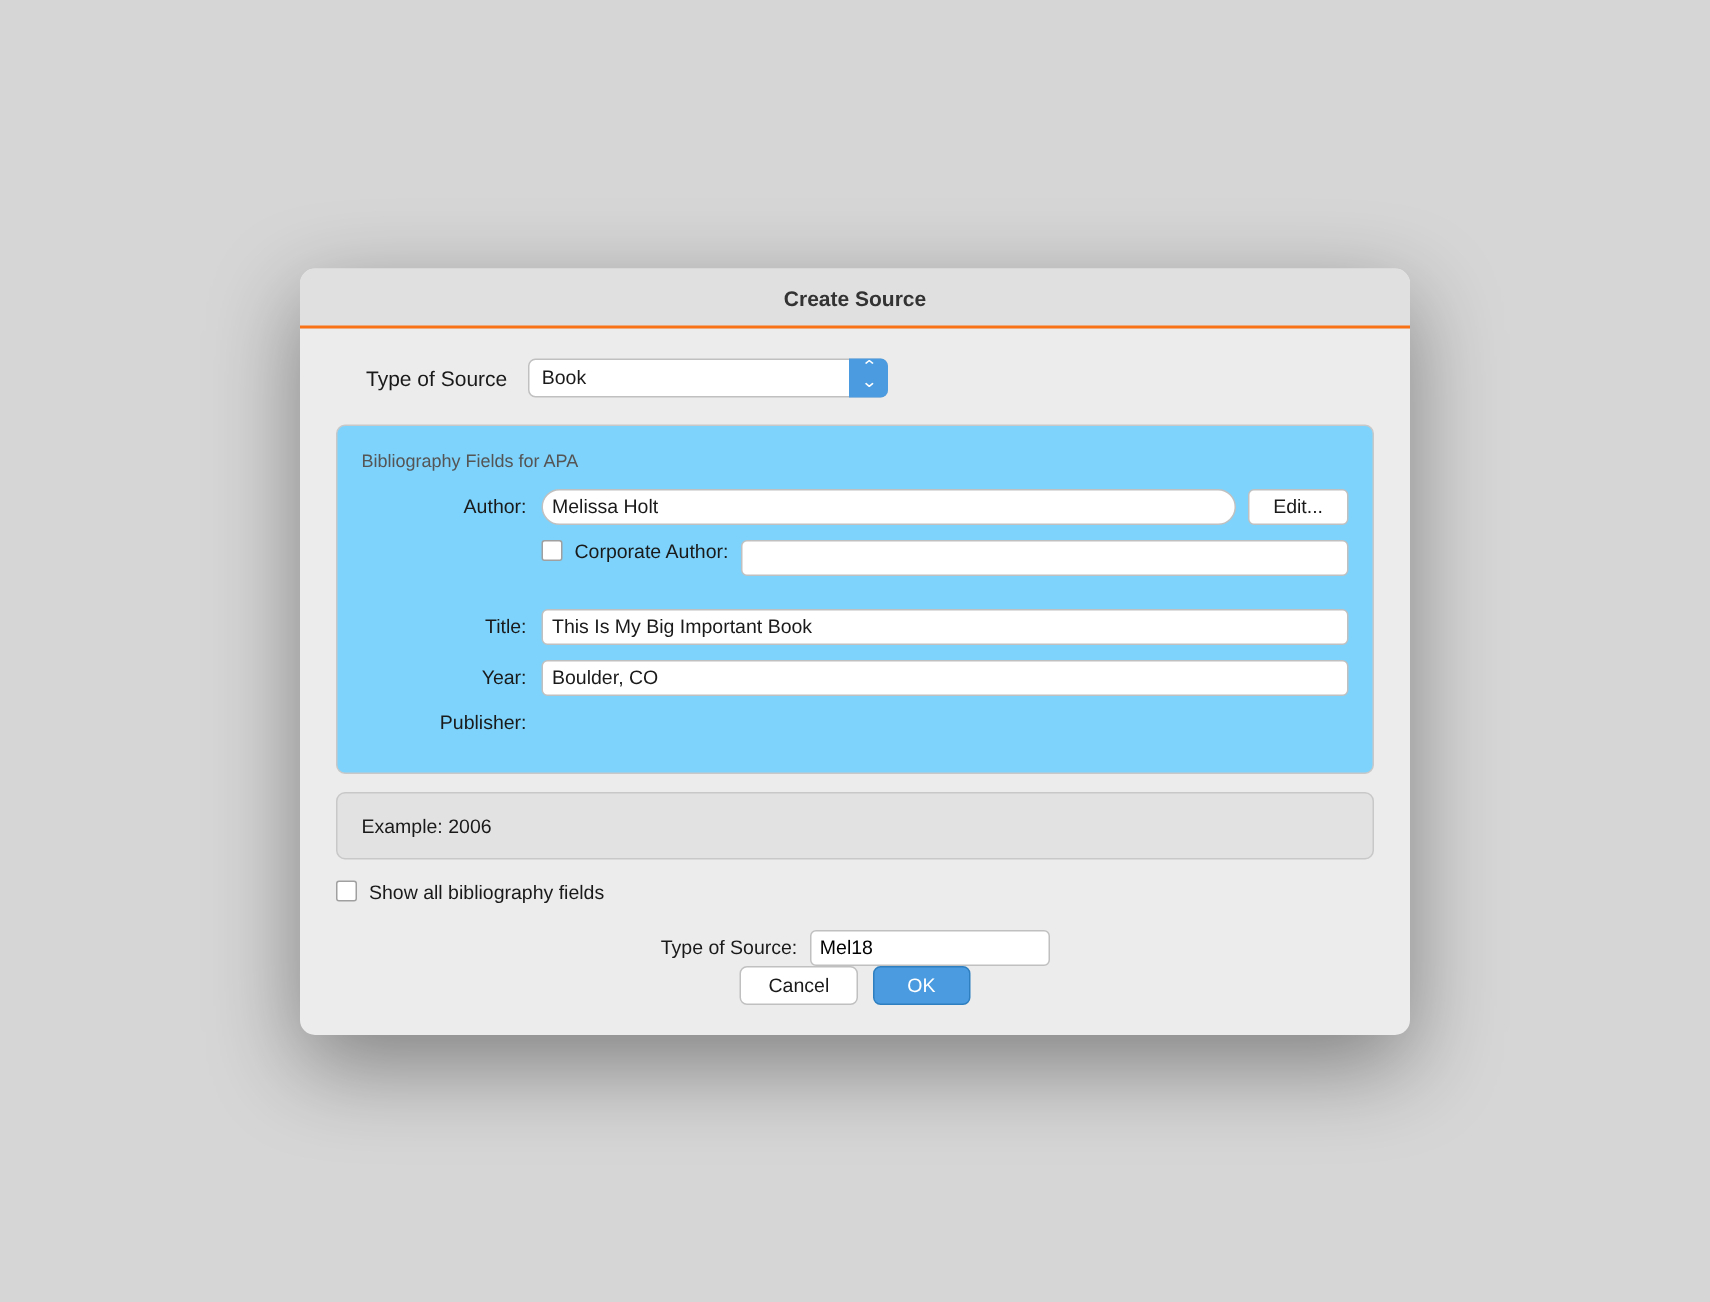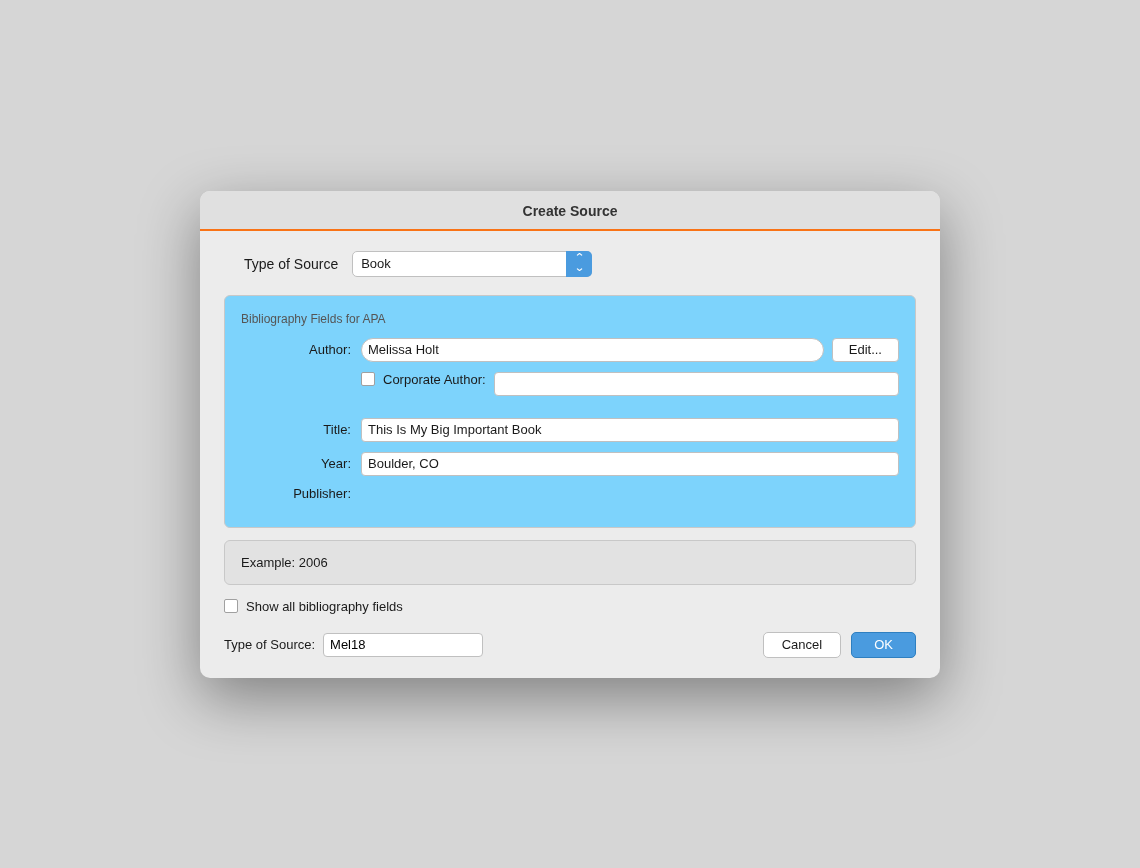--- a/index.html
+++ b/index.html
@@ -262,21 +262,21 @@
     }
 
     .show-all-label {
       font-size: 13px;
       color: #1a1a1a;
     }
 
     .footer-row {
       display: flex;
       align-items: center;
-      justify-content: space-between;
+      flex-direction: column;
     }
 
     .footer-left {
       display: flex;
       align-items: center;
       gap: 8px;
     }
 
     .footer-source-label {
       font-size: 13px;

